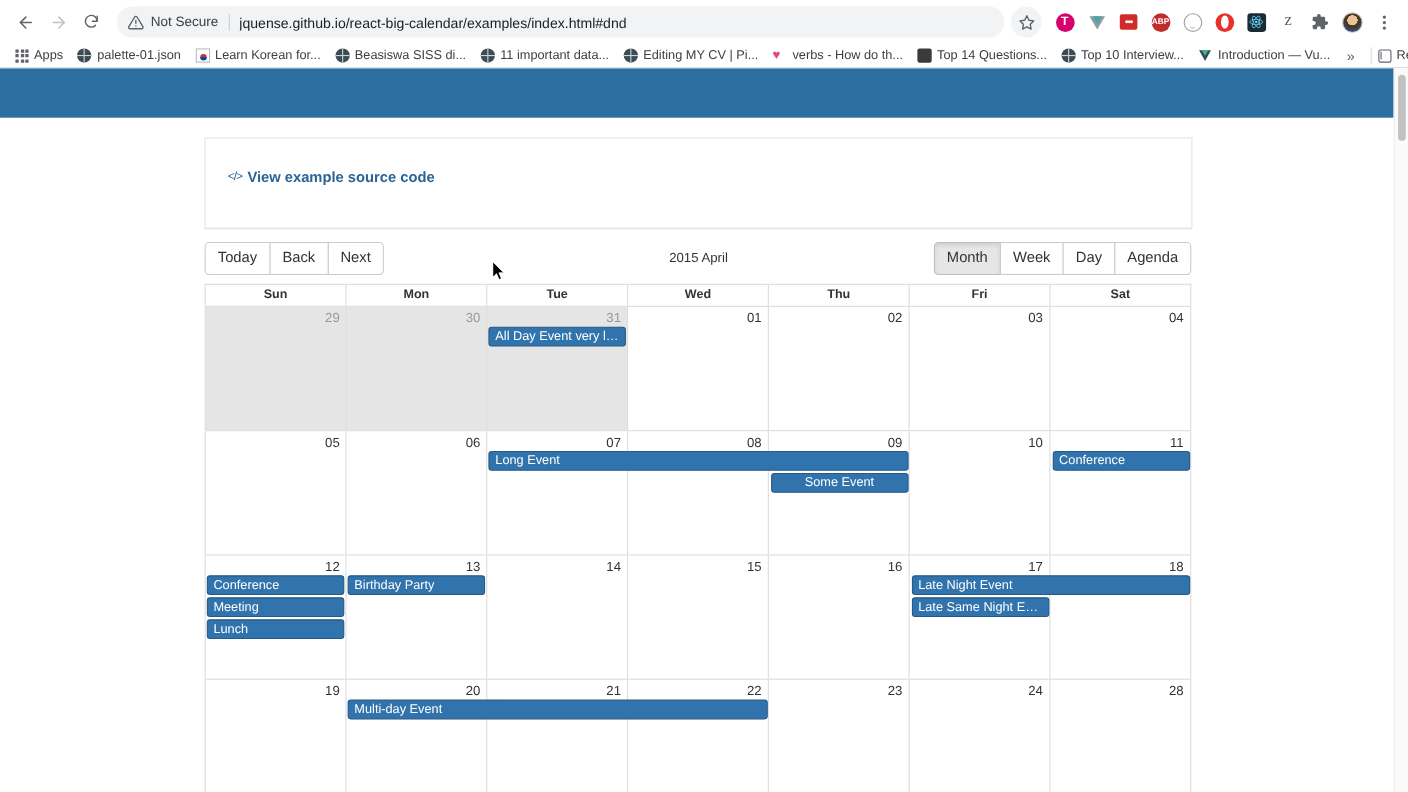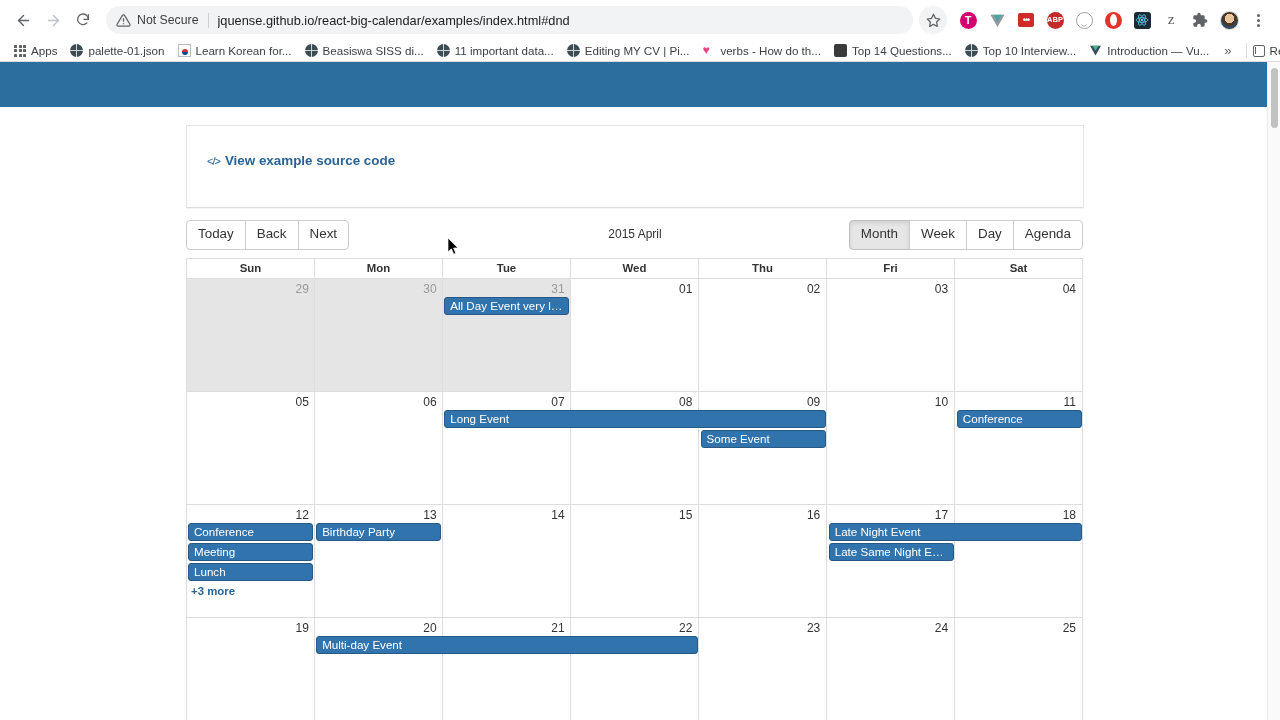--- a/index.html
+++ b/index.html
@@ -471,21 +471,21 @@
         <div class="date-cell">09</div>
         <div class="date-cell">10</div>
         <div class="date-cell">11</div>
       </div>
       <div class="ev-rows">
         <div class="ev-row">
           <div class="event" style="left:calc(2 * 128.14px + 1px); width:calc(3 * 128.14px - 3px);">Long Event</div>
           <div class="event" style="left:calc(6 * 128.14px + 1px); width:calc(1 * 128.14px - 3px);">Conference</div>
         </div>
         <div class="ev-row">
-          <div class="event" style="left:calc(4 * 128.14px + 1px); width:calc(1 * 128.14px - 3px);">Some Event</div>
+          <div class="event" style="left:calc(4 * 128.14px + 1px); width:calc(1 * 128.14px - 3px);text-align:center;">Some Event</div>
         </div>
       </div>
     </div>
 
     <div class="week">
       <div class="bg-row">
         <div class="bg-cell"></div>
         <div class="bg-cell"></div>
         <div class="bg-cell"></div>
         <div class="bg-cell"></div>
@@ -508,44 +508,41 @@
           <div class="event" style="left:calc(1 * 128.14px + 1px); width:calc(1 * 128.14px - 3px);">Birthday Party</div>
           <div class="event" style="left:calc(5 * 128.14px + 1px); width:calc(2 * 128.14px - 3px);">Late Night Event</div>
         </div>
         <div class="ev-row">
           <div class="event" style="left:calc(0 * 128.14px + 1px); width:calc(1 * 128.14px - 3px);">Meeting</div>
           <div class="event" style="left:calc(5 * 128.14px + 1px); width:calc(1 * 128.14px - 3px);">Late Same Night Event</div>
         </div>
         <div class="ev-row">
           <div class="event" style="left:calc(0 * 128.14px + 1px); width:calc(1 * 128.14px - 3px);">Lunch</div>
         </div>
-        <div class="ev-row">
-          <a class="more-link" style="left:calc(0 * 128.14px + 1px);">+3 more</a>
-        </div>
       </div>
     </div>
 
     <div class="week w4">
       <div class="bg-row">
         <div class="bg-cell"></div>
         <div class="bg-cell"></div>
         <div class="bg-cell"></div>
         <div class="bg-cell"></div>
         <div class="bg-cell"></div>
         <div class="bg-cell"></div>
         <div class="bg-cell"></div>
       </div>
       <div class="date-row">
         <div class="date-cell">19</div>
         <div class="date-cell">20</div>
         <div class="date-cell">21</div>
         <div class="date-cell">22</div>
         <div class="date-cell">23</div>
         <div class="date-cell">24</div>
-        <div class="date-cell">25</div>
+        <div class="date-cell">28</div>
       </div>
       <div class="ev-rows">
         <div class="ev-row">
           <div class="event" style="left:calc(1 * 128.14px + 1px); width:calc(3 * 128.14px - 3px);">Multi-day Event</div>
         </div>
       </div>
     </div>
   </div>
 </div>
 

